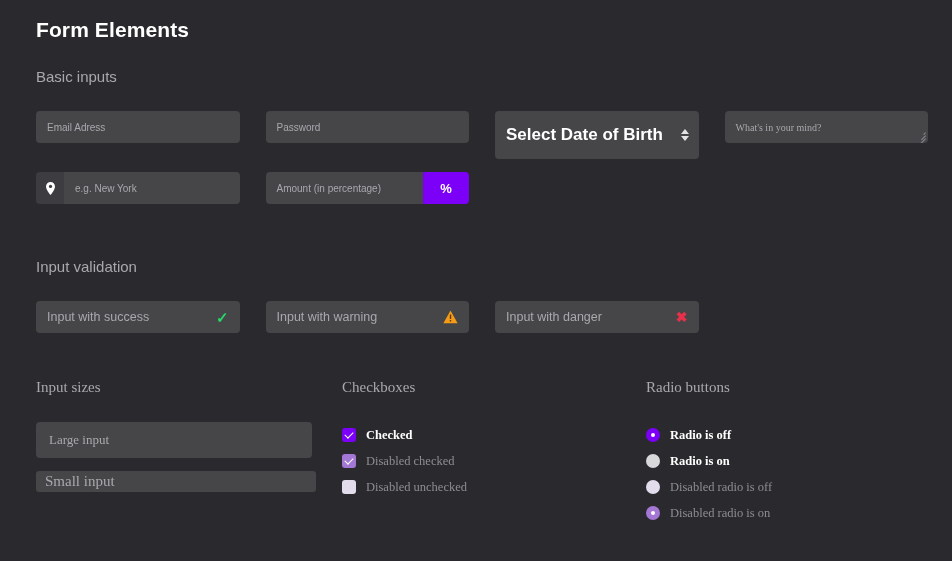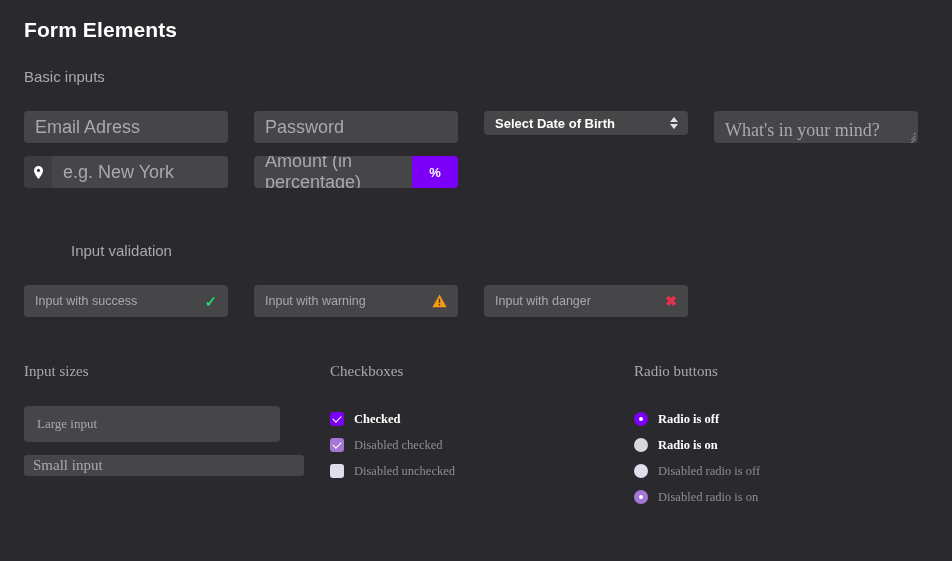--- a/index.html
+++ b/index.html
@@ -8,21 +8,21 @@
     background: #2a2a2e;
   }
   body {
     width: 952px;
     height: 561px;
     overflow: hidden;
     font-family: "Liberation Sans", sans-serif;
     color: #e8e8ea;
     position: relative;
   }
-  .page { padding: 18px 24px 0 24px; box-sizing: border-box; }
+  .page { padding: 18px 24px 0 36px; box-sizing: border-box; }
 
   .page-title {
     font-size: 21px;
     font-weight: bold;
     color: #ffffff;
     letter-spacing: 0.1px;
     margin: 0 0 26px 0;
   }
   .section-heading {
     font-size: 15px;
@@ -42,32 +42,32 @@
     height: 32px;
     box-sizing: border-box;
     display: flex;
     align-items: center;
     padding: 0 11px;
     font-size: 12.5px;
     color: #aaa9ae;
     width: 100%;
     position: relative;
   }
-  .ph { color: #a9a8ad; font-size: 18px; }
+  .ph { color: #a9a8ad; font-size: 10px; }
 
   .select-field {
     background: #464649;
     border-radius: 4px;
-    height: 24px;
+    height: 48px;
     display: flex;
     align-items: center;
     justify-content: space-between;
     padding: 0 10px 0 11px;
     box-sizing: border-box;
-    font-size: 13px;
+    font-size: 17px;
     font-weight: bold;
     color: #ffffff;
   }
   .spin { display: flex; flex-direction: column; gap: 2px; }
   .spin i {
     display: block;
     width: 0; height: 0;
     border-left: 4px solid transparent;
     border-right: 4px solid transparent;
   }
@@ -152,21 +152,21 @@
   .large-input {
     background: #464649;
     border-radius: 4px;
     height: 36px;
     display: flex;
     align-items: center;
     padding: 0 13px;
     box-sizing: border-box;
     font-size: 13px;
     color: #a9a8ad;
-    width: 256px;
+    width: 276px;
   }
   .small-input {
     background: #464649;
     border-radius: 3px;
     height: 21px;
     display: flex;
     align-items: center;
     padding: 0 9px;
     box-sizing: border-box;
     font-size: 15px;
@@ -274,21 +274,21 @@
         <div class="group-input">
           <span class="ph">Amount (in percentage)</span>
         </div>
         <div class="addon-btn">%</div>
       </div>
     </div>
     <div class="col"></div>
     <div class="col"></div>
   </div>
 
-  <h2 class="section-heading" style="margin-top:54px;margin-left:47px;">Input validation</h2>
+  <h2 class="section-heading" style="margin-top:54px;">Input validation</h2>
 
   <div class="row">
     <div class="col">
       <div class="valid-field">
         <span>Input with success</span>
         <span class="ico-success">✓</span>
       </div>
     </div>
     <div class="col">
       <div class="valid-field">

